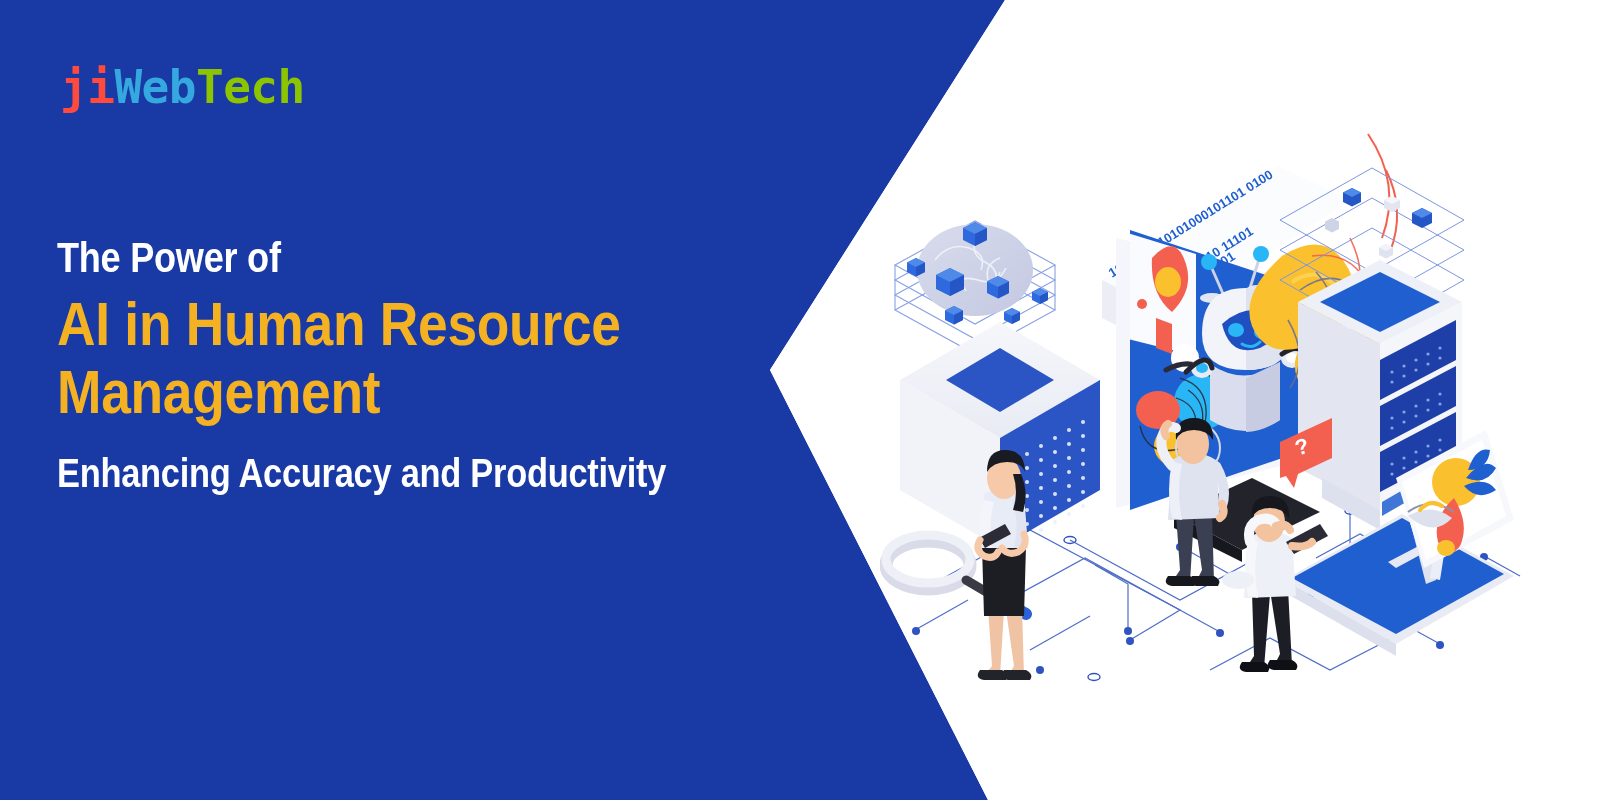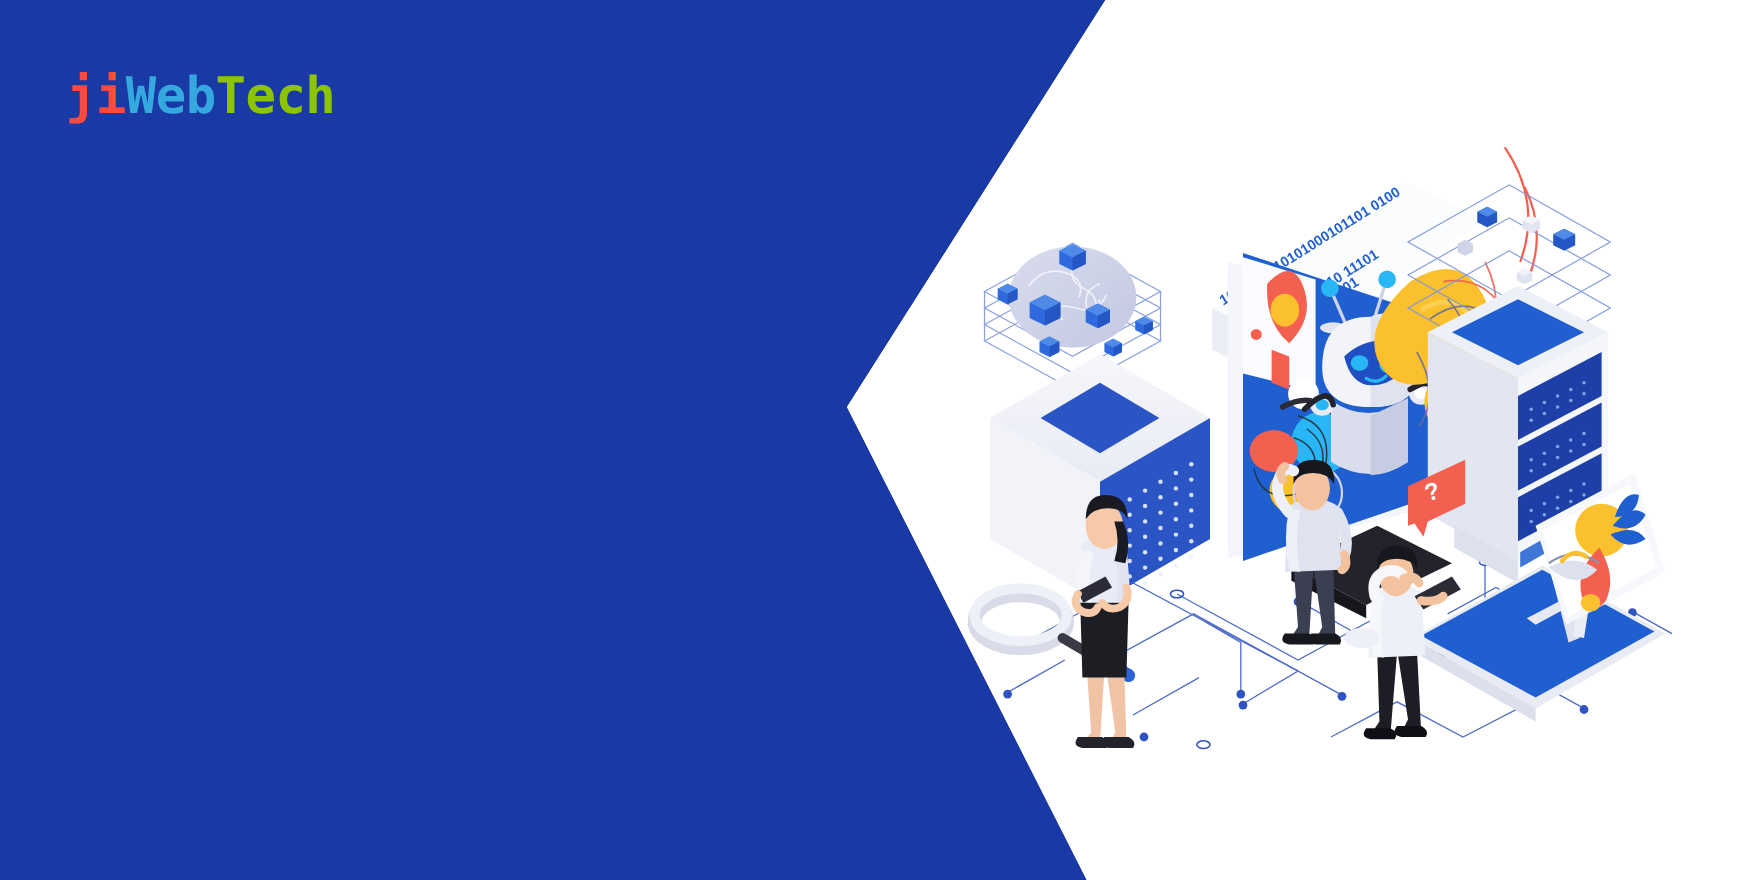--- a/index.html
+++ b/index.html
@@ -60,20 +60,26 @@
 
 <div id="banner">
 
   <div class="bg-blue"></div>
   <div class="bg-white-chevron"></div>
 
   <div id="logo">
     <span class="l-ji">ji</span><span class="l-web">Web</span><span class="l-tech">Tech</span>
   </div>
 
+  <div id="headline">
+    <div class="h-line h-small">The Power of</div>
+    <div class="h-line h-big">AI in Human Resource</div>
+    <div class="h-line h-big">Management</div>
+    <div class="h-line h-sub">Enhancing Accuracy and Productivity</div>
+  </div>
 
   <div id="illu">
     <svg viewBox="0 0 680 580" xmlns="http://www.w3.org/2000/svg">
       <defs>
         <linearGradient id="gBrain" x1="0" y1="0" x2="1" y2="1">
           <stop offset="0" stop-color="#d9dcec"></stop>
             <stop offset="1" stop-color="#c3c8e2"></stop>
         </linearGradient>
         <linearGradient id="gCubeTop" x1="0" y1="0" x2="0" y2="1">
           <stop offset="0" stop-color="#f6f7fb"></stop>

